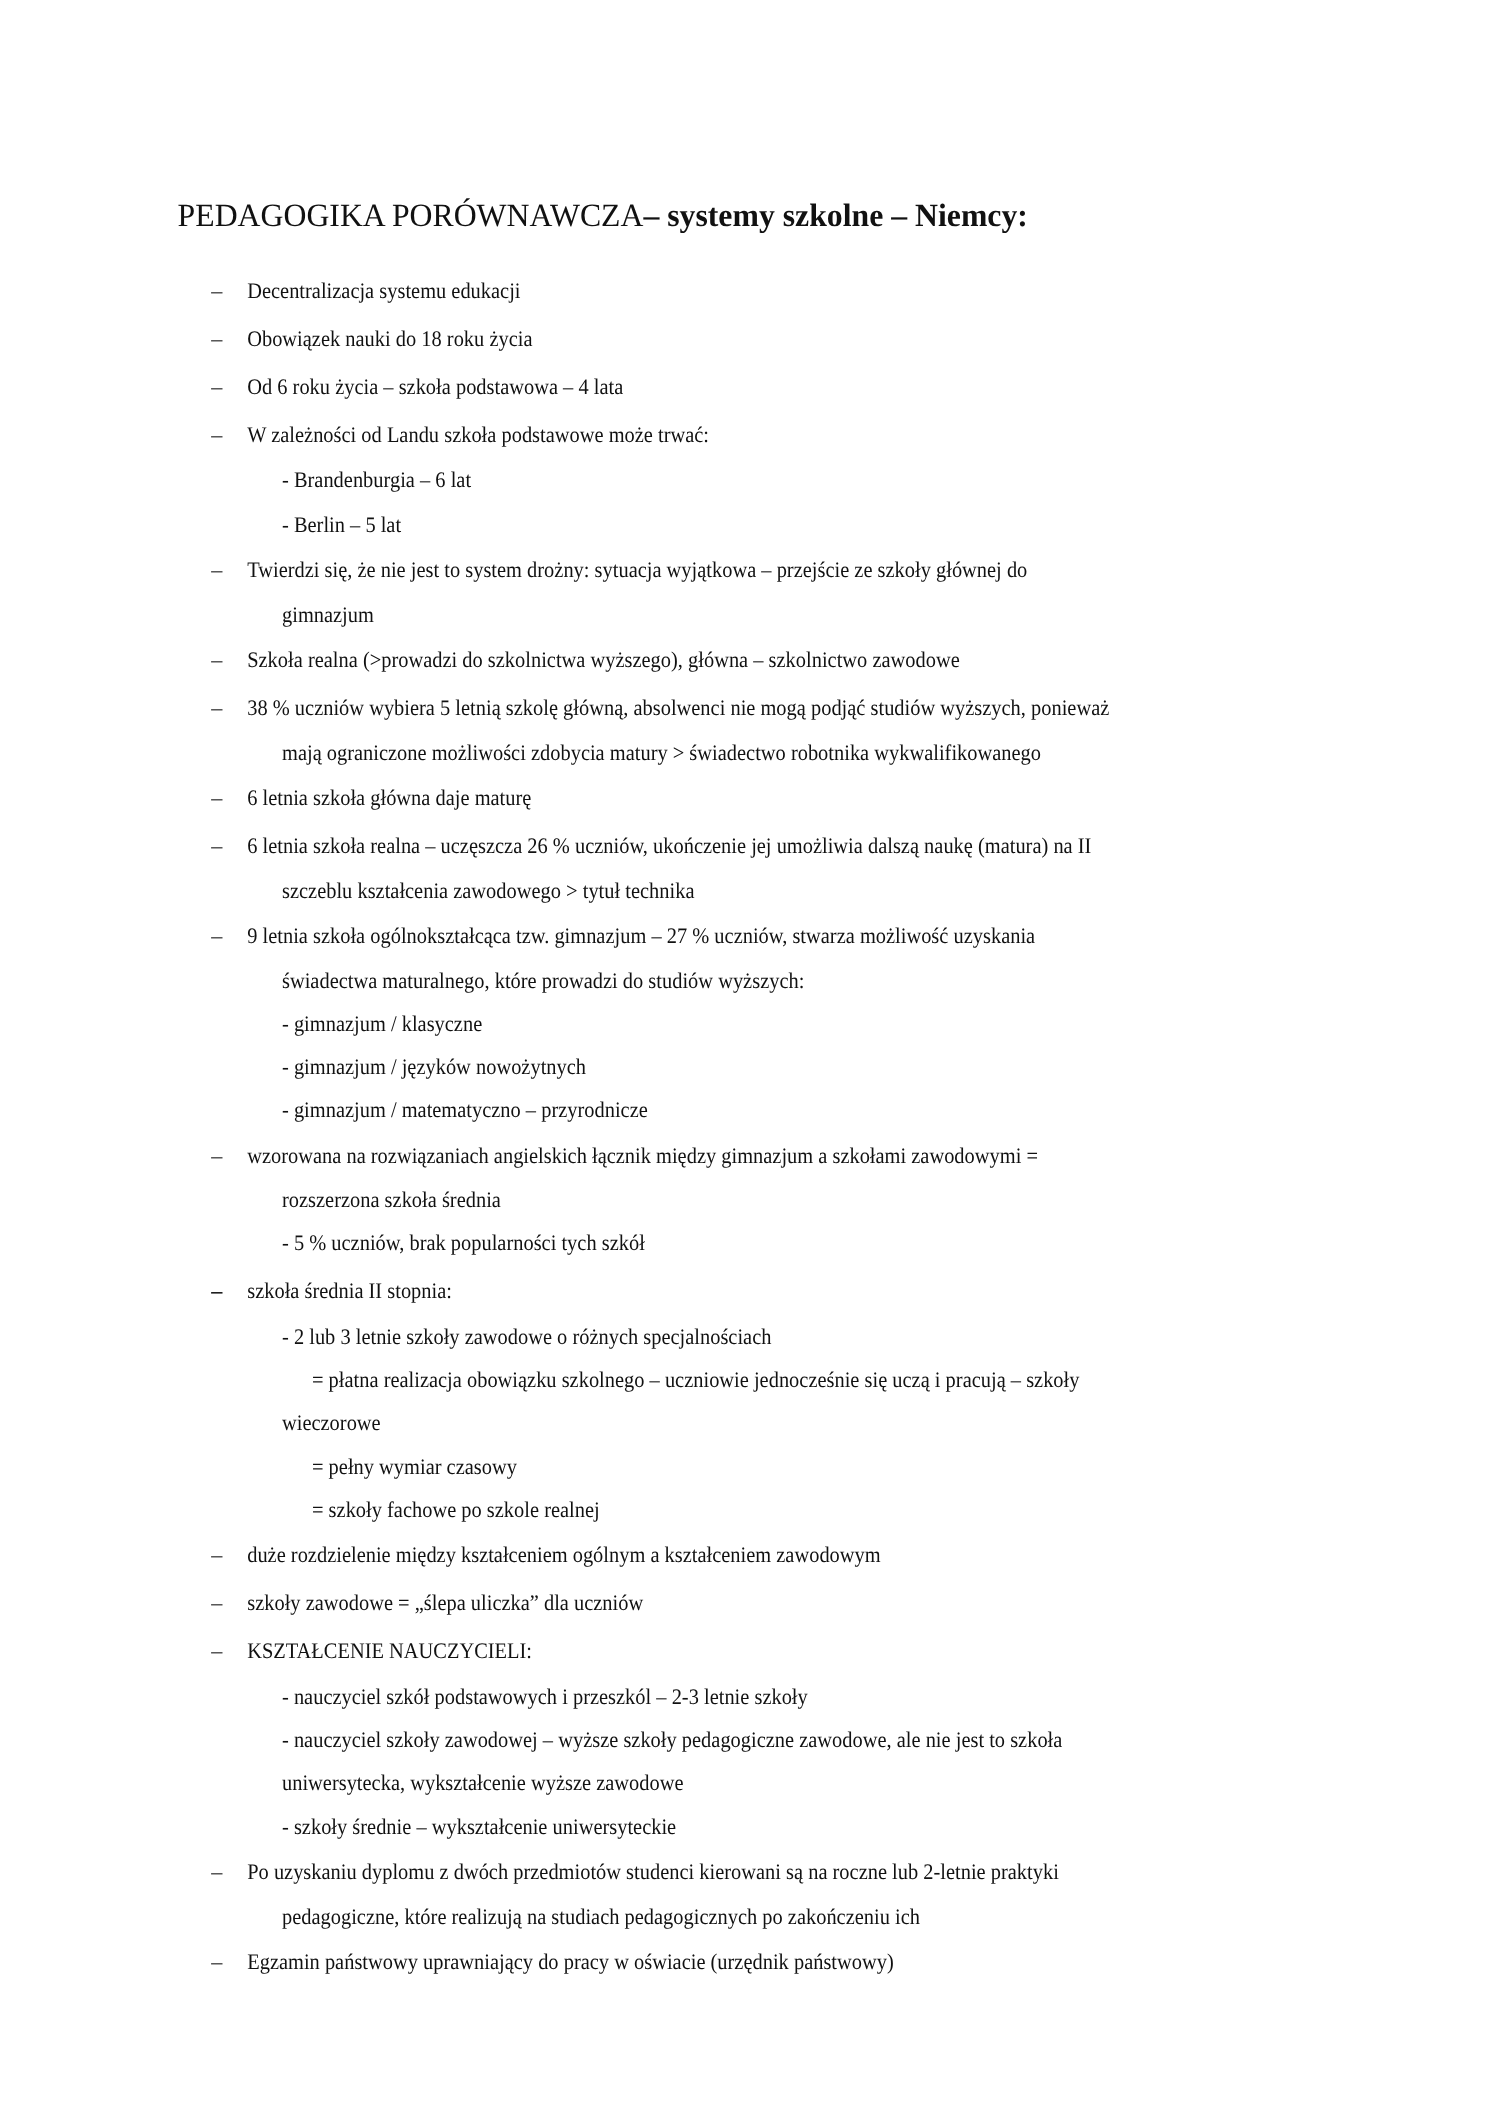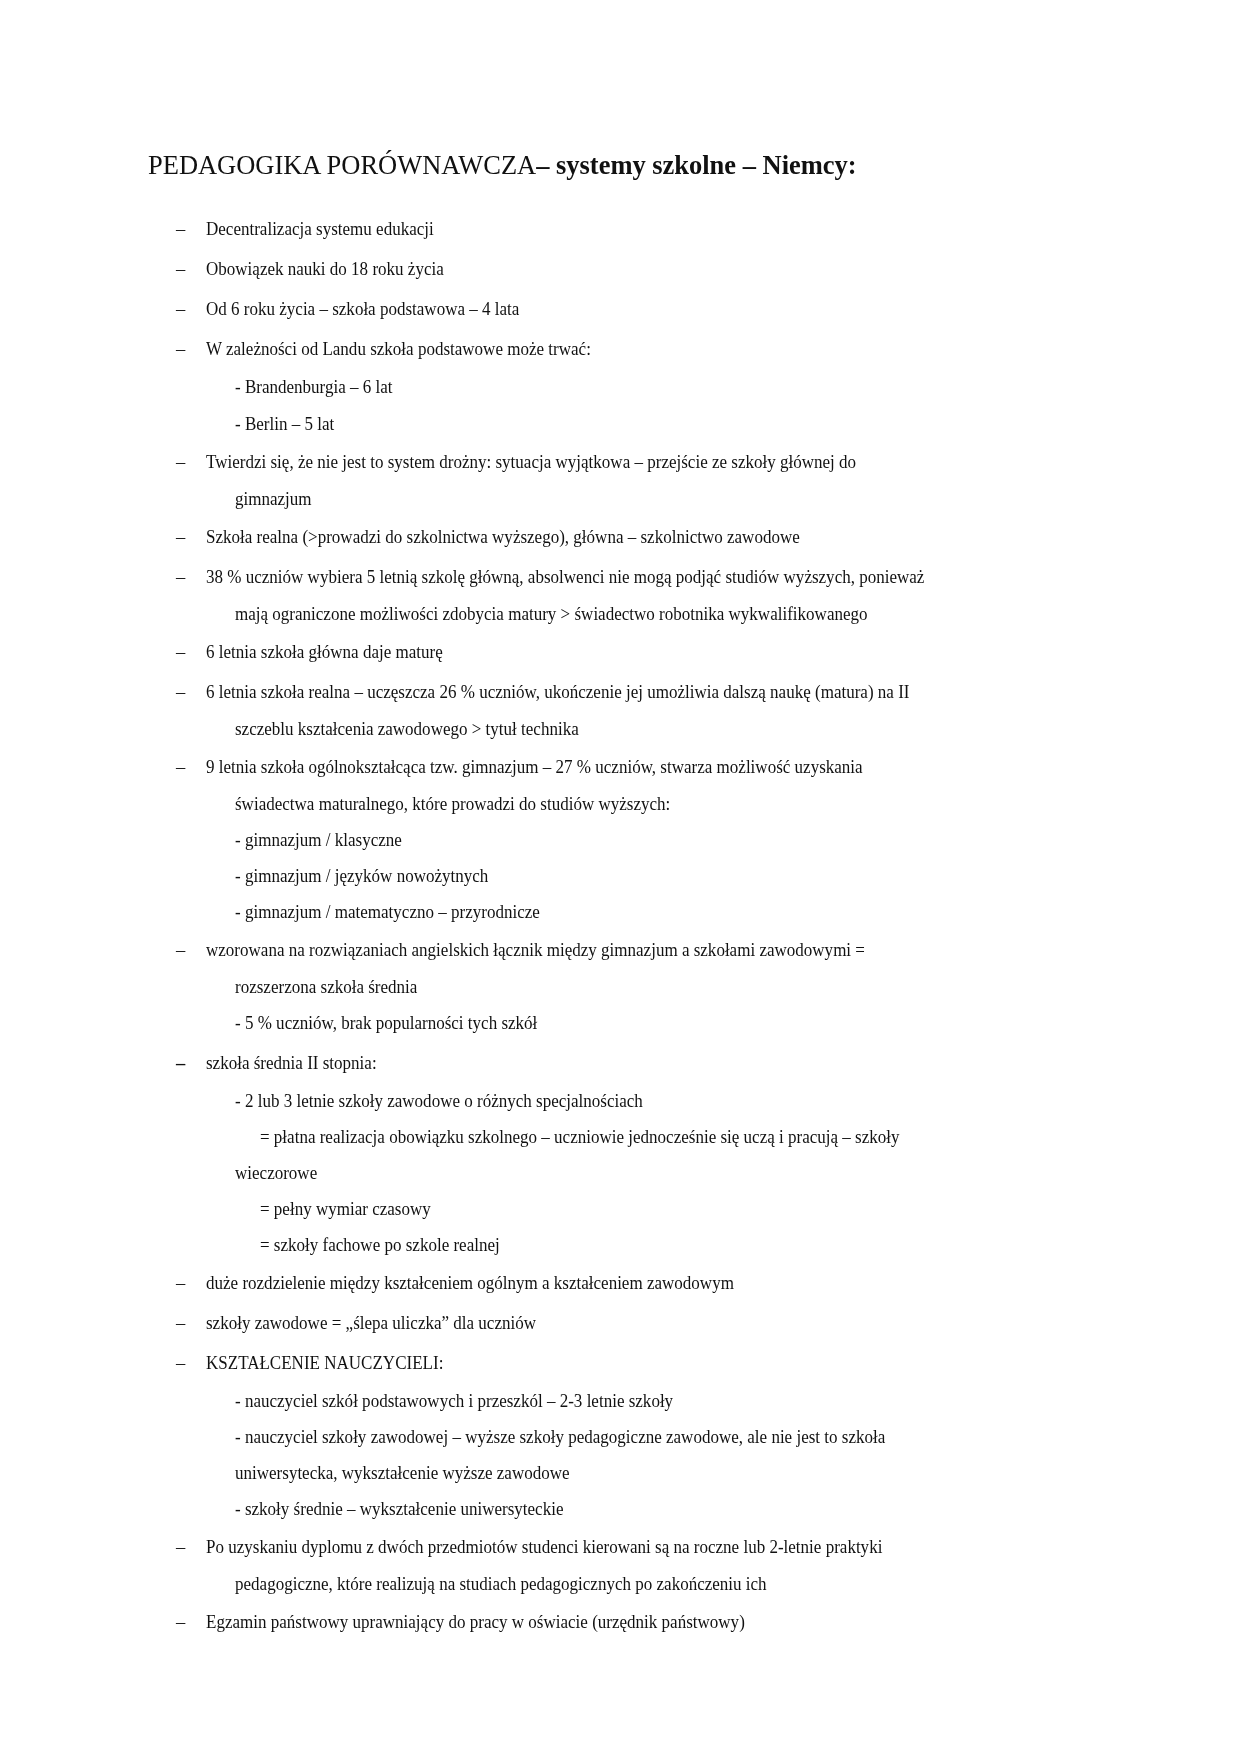--- a/index.html
+++ b/index.html
@@ -1,21 +1,21 @@
 <!DOCTYPE html>
 <html><head>
   <meta charset="utf-8">
   <style>
     html, body { margin: 0; padding: 0; background: #ffffff; }
     body {
       width: 1240px; height: 1754px; position: relative; overflow: hidden;
       font-family: "Liberation Serif", "DejaVu Serif", serif;
       color: #111111;
     }
-    .page { position: absolute; left: 0; top: 0; width: 1240px; height: 1502px; }
+    .page { position: absolute; left: 0; top: 14px; width: 1240px; height: 1502px; }
     .title {
       position: absolute; left: 148px; top: 148px;
       font-size: 27px; line-height: 34px; white-space: nowrap;
       letter-spacing: 0px; transform: scaleX(0.98); transform-origin: left top;
     }
     .title .t-regular { font-weight: normal; }
     .title .t-bold { font-weight: bold; }
     .line {
       position: absolute; font-size: 18.5px; line-height: 22px; white-space: nowrap;
       transform: scaleX(0.92); transform-origin: left top;

